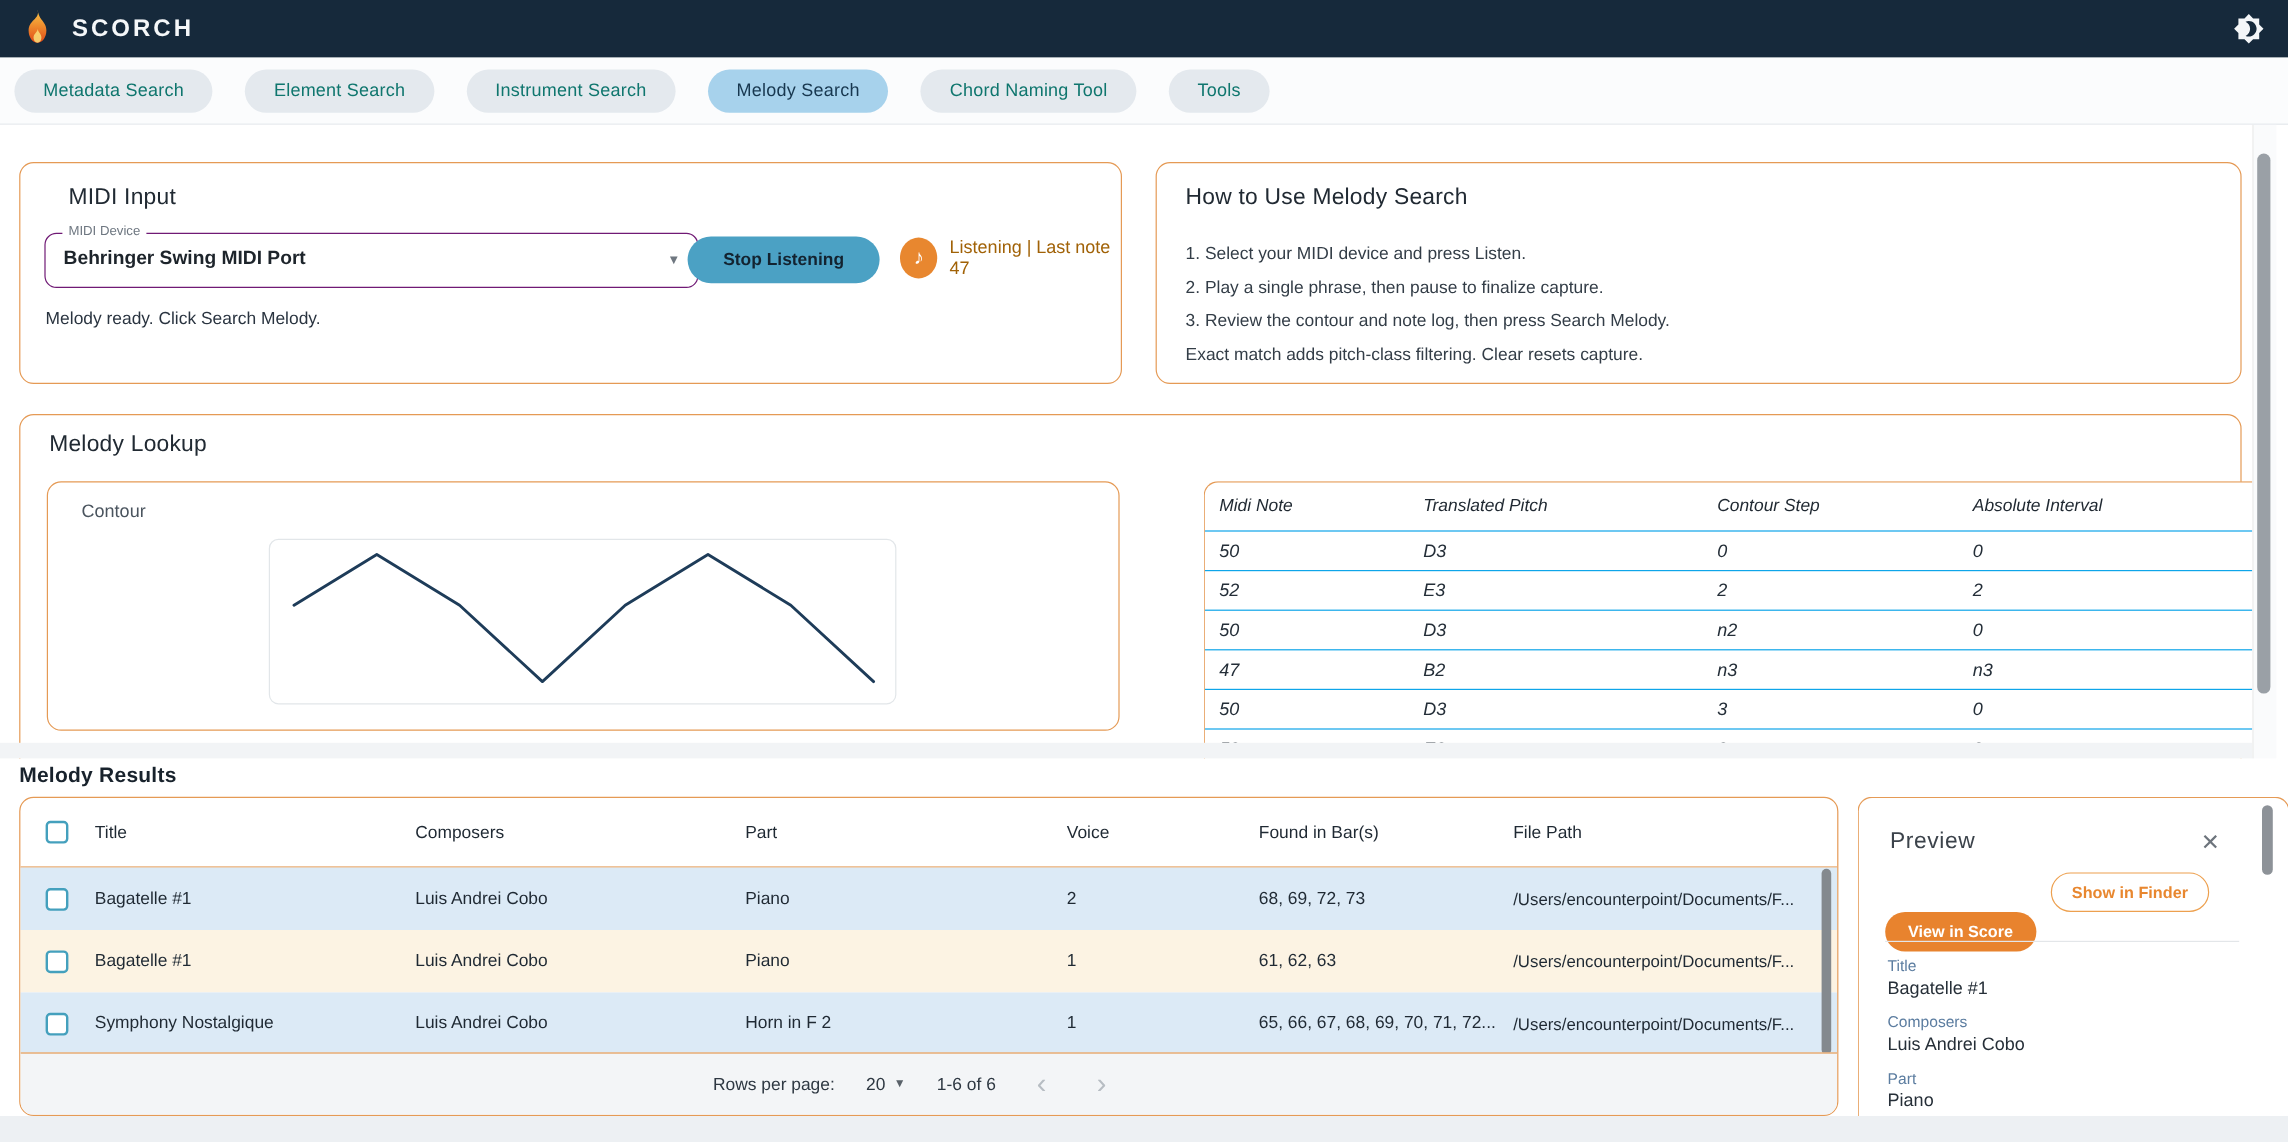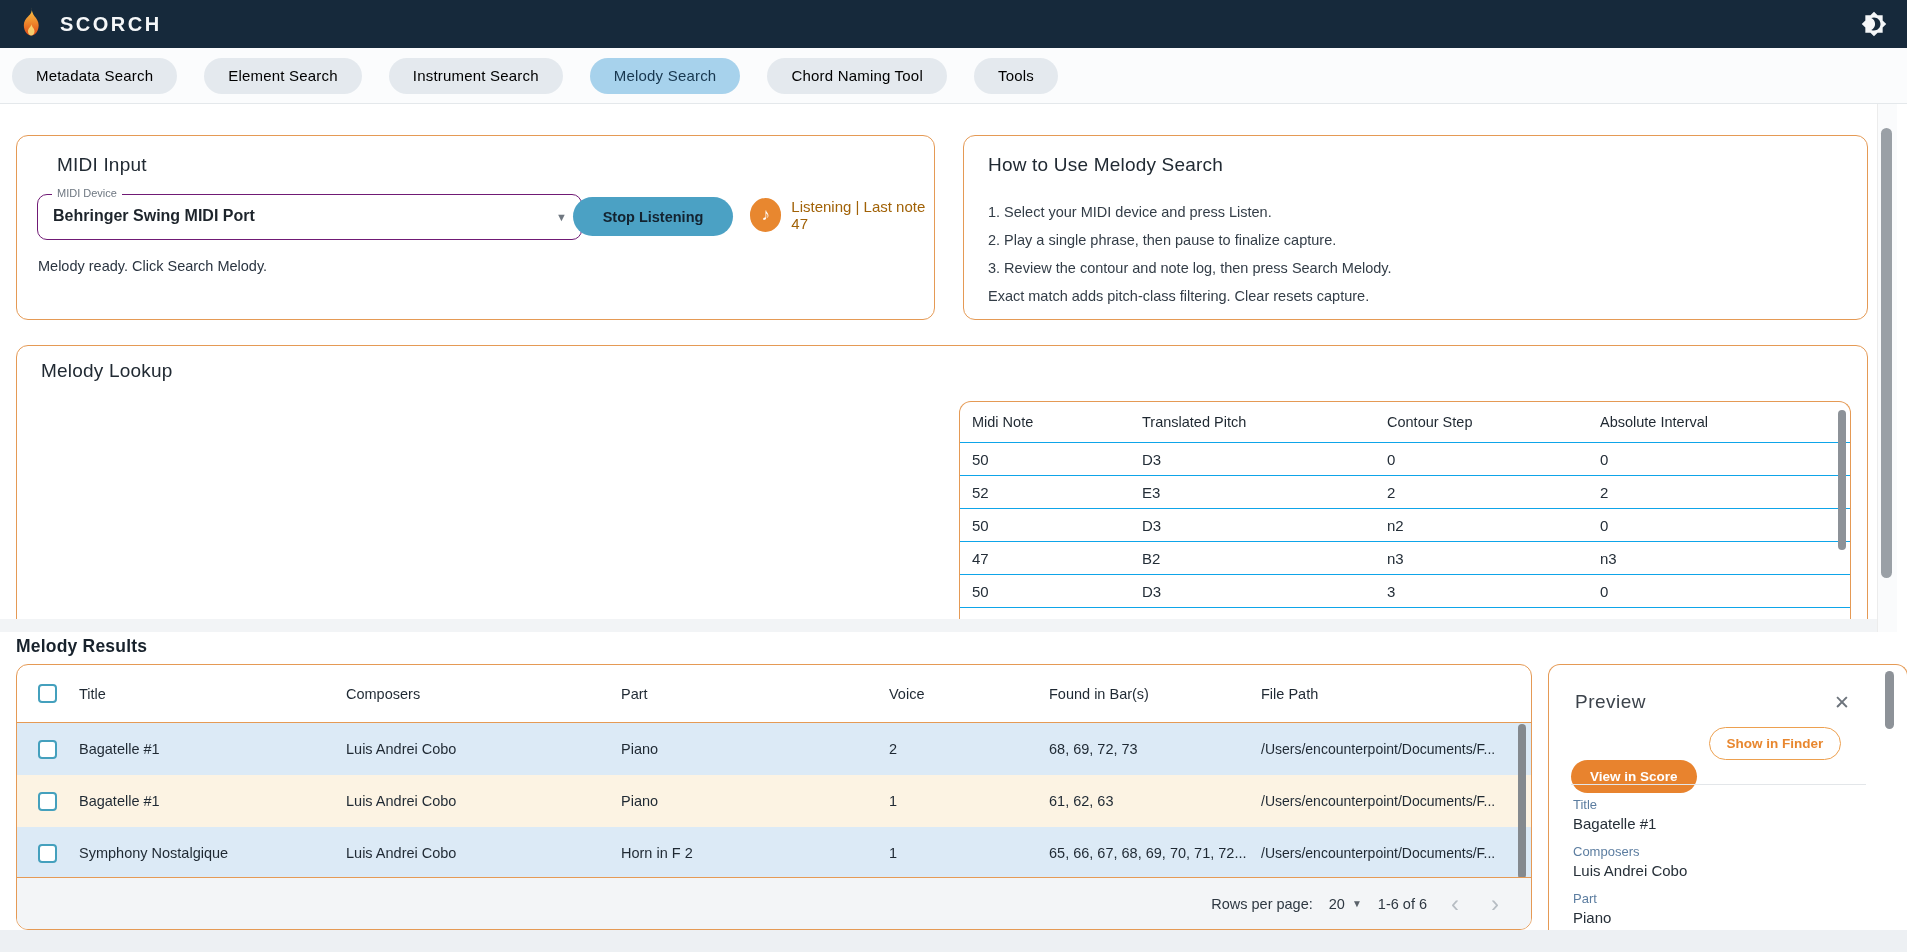--- a/index.html
+++ b/index.html
@@ -12,21 +12,21 @@
     display:flex; align-items:center; padding:0 16px; }
   .logo { width:30px; height:34px; margin-right:14px; }
   .apptitle { color:#f5f7f9; font-size:20px; font-weight:600; letter-spacing:2.5px; }
   .mode-btn { position:absolute; right:18px; top:10px; width:30px; height:30px; border:none;
     background:transparent; cursor:pointer; }
 
   
   .tabbar { position:absolute; left:0; top:48px; width:1907px; height:56px; background:#fbfcfd;
     border-bottom:1px solid #e4e8eb; display:flex; align-items:center; gap:27px; padding:0 12px; }
   .tab { height:36px; padding:0 24px; border:none; border-radius:18px; background:#e4e9ee;
-    color:#000000; font-size:15px; font-weight:500; font-family:inherit; letter-spacing:.2px; cursor:pointer; }
+    color:#0f766e; font-size:15px; font-weight:500; font-family:inherit; letter-spacing:.2px; cursor:pointer; }
   .tab.active { background:#a7d2ec; color:#17374f; }
 
   
   .scrollarea { position:absolute; left:0; top:104px; width:1877px; height:528px; background:#fff; overflow:hidden; }
   .panel { position:absolute; border:1px solid #e59a55; border-radius:12px; background:#fff; }
   .ptitle { font-size:19px; color:#212a33; letter-spacing:.2px; }
 
   
   .midi-panel { left:16px; top:31px; width:919px; height:185px; }
   .midi-panel .ptitle { position:absolute; left:40px; top:18px; }
@@ -51,22 +51,22 @@
   .howto-lines div { font-size:14.5px; color:#333d47; margin-bottom:12px;margin-top:12px; }
 
   
   .lookup-panel { left:16px; top:241px; width:1852px; height:330px; }
   .lookup-panel .ptitle { position:absolute; left:24px; top:14px; }
   .contour-panel { position:absolute; left:22px; top:55px; width:894px; height:208px;
     border:1px solid #e59a55; border-radius:12px; background:#fff; }
   .contour-label { position:absolute; left:28px; top:16px; font-size:15px; color:#4a545e; }
   .chartbox { position:absolute; left:184px; top:47px; width:523px; height:138px;
     border:1px solid #e2e6e9; border-radius:8px; background:#fff; }
-  .note-panel { position:absolute; left:942px; top:55px; width:892px; height:232px;
-    border:1px solid #e59a55; border-radius:12px 12px 0 0; border-bottom:none; background:#fff; overflow:hidden; }
+  .note-panel { position:absolute; left:986px; top:55px; width:892px; height:232px;
+    border:1px solid #e59a55; border-radius:12px 12px 0 0; border-bottom:none; background:#fff; overflow:hidden;font-style:italic; }
   .ngrid { display:grid; grid-template-columns:170px 245px 213px 1fr; align-items:center; padding-left:12px; }
   .nheader { height:40px; }
   .nheader span { font-size:14.5px; color:#1f2831; font-weight:500; }
   .nrow { height:33px; border-top:1px solid #0ea5e9; }
   .nrow span { font-size:15px; color:#242e38; }
   .note-vscroll { position:absolute; right:4px; top:8px; width:8px; height:140px; background:#8d9298; border-radius:4px; }
 
   
   .hscroll-band { position:absolute; left:0; top:619px; width:1877px; height:13px; background:#f2f4f6; }
   .vscroll-track { position:absolute; left:1877px; top:104px; width:20px; height:528px; background:#fafbfc; border-left:1px solid #ececec; }
@@ -80,21 +80,21 @@
   .rheader { height:58px; border-bottom:1px solid #e59a55; }
   .rheader span { font-size:14.5px; color:#1f2933; font-weight:500; }
   .cbcell { padding-left:21px; }
   .checkbox { width:19px; height:19px; border:2px solid #44a0bd; border-radius:4px; background:#fff; cursor:pointer; }
   .rrow { height:52px; cursor:pointer; }
   .rrow span { font-size:14.5px; color:#1f2933; }
   .rrow .path { font-size:14px; }
   .rrow.blue { background:#dceaf6; }
   .rrow.cream { background:#fcf3e3; }
   .rfooter { position:absolute; left:0; bottom:0; width:100%; height:52px; background:#f3f5f7;
-    border-top:1px solid #e59a55; display:flex; align-items:center; justify-content:flex-end; gap:16px; padding-right:24px; }
+    border-top:1px solid #e59a55; display:flex; align-items:center; justify-content:center; gap:26px; padding-right:24px; }
   .rfooter .flabel2 { font-size:14.5px; color:#2e3842; }
   .rpp { display:flex; align-items:center; gap:7px; cursor:pointer; }
   .rpp .caret { font-size:10px; color:#5a626a; }
   .pgchevron { border:none; background:transparent; font-size:24px; color:#b7bdc3; cursor:default; line-height:1;
     padding:0 8px; font-family:inherit; }
   .results-vscroll { position:absolute; right:5px; top:59px; width:8px; height:155px; background:#84898e; border-radius:4px; }
 
   
   .preview-panel { position:absolute; left:1548px; top:664px; width:360px; height:284px;
     border:1px solid #e59a55; border-bottom:none; border-radius:12px 12px 0 0; background:#fff; }
@@ -175,20 +175,28 @@
           <div>1. Select your MIDI device and press Listen.</div>
           <div>2. Play a single phrase, then pause to finalize capture.</div>
           <div>3. Review the contour and note log, then press Search Melody.</div>
           <div>Exact match adds pitch-class filtering. Clear resets capture.</div>
         </div>
     </section>
 
     <section class="panel lookup-panel">
       <div class="ptitle">Melody Lookup</div>
 
+      <div class="contour-panel">
+        <div class="contour-label">Contour</div>
+        <div class="chartbox">
+          <svg id="contour-svg" width="521" height="136" viewBox="0 0 521 136">
+              <polyline points="20.0,54.4 89.0,12.0 158.0,54.4 227.0,118.0 296.0,54.4 365.0,12.0 434.0,54.4 503.0,118.0" fill="none" stroke="#1e3c59" stroke-width="2.4" stroke-linejoin="round" stroke-linecap="round"></polyline>
+            </svg>
+        </div>
+      </div>
 
       <div class="note-panel">
         <div class="ngrid nheader">
             <span>Midi Note</span>
             <span>Translated Pitch</span>
             <span>Contour Step</span>
             <span>Absolute Interval</span>
           </div>
         <div id="note-body">
             <div class="ngrid nrow">

